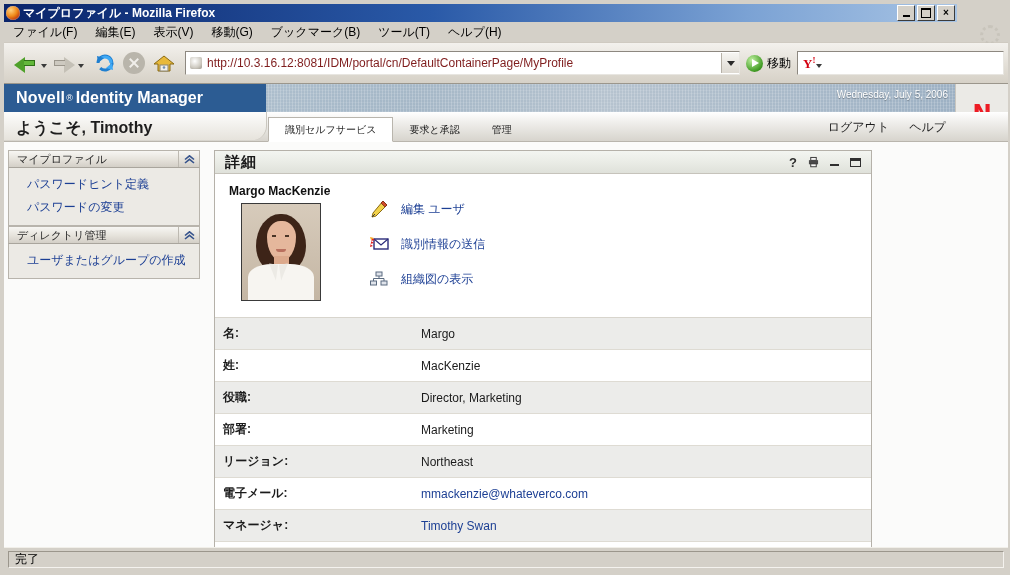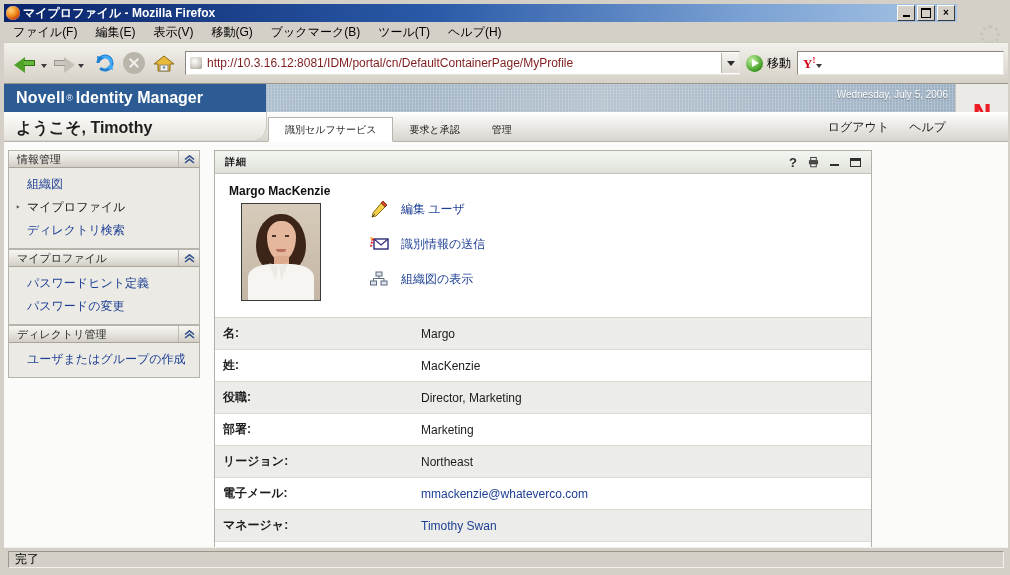--- a/index.html
+++ b/index.html
@@ -359,21 +359,21 @@
     width: 656px;
   }
   .portlet-head {
     height: 22px;
     background: linear-gradient(to bottom, #f3f5f1 0%, #eaece6 50%, #dfe1da 100%);
     border-bottom: 1px solid #c6c3bb;
     display: flex; align-items: center;
   }
   .portlet-title {
     flex: 1; padding-left: 10px;
-    font-size: 10px; font-weight: bold; color: #1a1a1a;
+    font-size: 15px; font-weight: bold; color: #1a1a1a;
     letter-spacing: 1px;
   }
   .phicons { display: flex; align-items: center; gap: 11px; padding-right: 10px; }
   .ph { color: #2f2f2f; display: flex; align-items: center; justify-content: center; }
   .ph-help { font-weight: bold; font-size: 13px; line-height: 1; }
   .ph-print { width: 11px; height: 11px; position: relative; }
   .ph-min { width: 9px; height: 2px; background: #2f2f2f; margin-top: 6px; }
   .ph-max { width: 11px; height: 9px; border: 1px solid #2f2f2f; border-top-width: 3px; box-sizing: border-box; }
 
   .portlet-body { padding: 10px 0 0 0; }
@@ -593,36 +593,20 @@
       <div class="headlinks">
         <span>ログアウト</span>
         <span>ヘルプ</span>
       </div>
     </div>
 
     <div class="content">
 
       <div class="sidebar">
 
-        <div class="navgroup">
-          <div class="navhead">
-            <span class="nh-label">情報管理</span>
-            <span class="chev">
-              <svg width="11" height="9" viewBox="0 0 11 9">
-                <polyline points="1,4.5 5.5,0.8 10,4.5" fill="none" stroke="#36538c" stroke-width="1.6"></polyline>
-                <polyline points="1,8 5.5,4.3 10,8" fill="none" stroke="#36538c" stroke-width="1.6"></polyline>
-              </svg>
-            </span>
-          </div>
-          <div class="navbody">
-            <div class="navlink">組織図</div>
-            <div class="navlink selected">マイプロファイル</div>
-            <div class="navlink">ディレクトリ検索</div>
-          </div>
-        </div>
 
         <div class="navgroup">
           <div class="navhead">
             <span class="nh-label">マイプロファイル</span>
             <span class="chev">
               <svg width="11" height="9" viewBox="0 0 11 9">
                 <polyline points="1,4.5 5.5,0.8 10,4.5" fill="none" stroke="#36538c" stroke-width="1.6"></polyline>
                 <polyline points="1,8 5.5,4.3 10,8" fill="none" stroke="#36538c" stroke-width="1.6"></polyline>
               </svg>
             </span>

